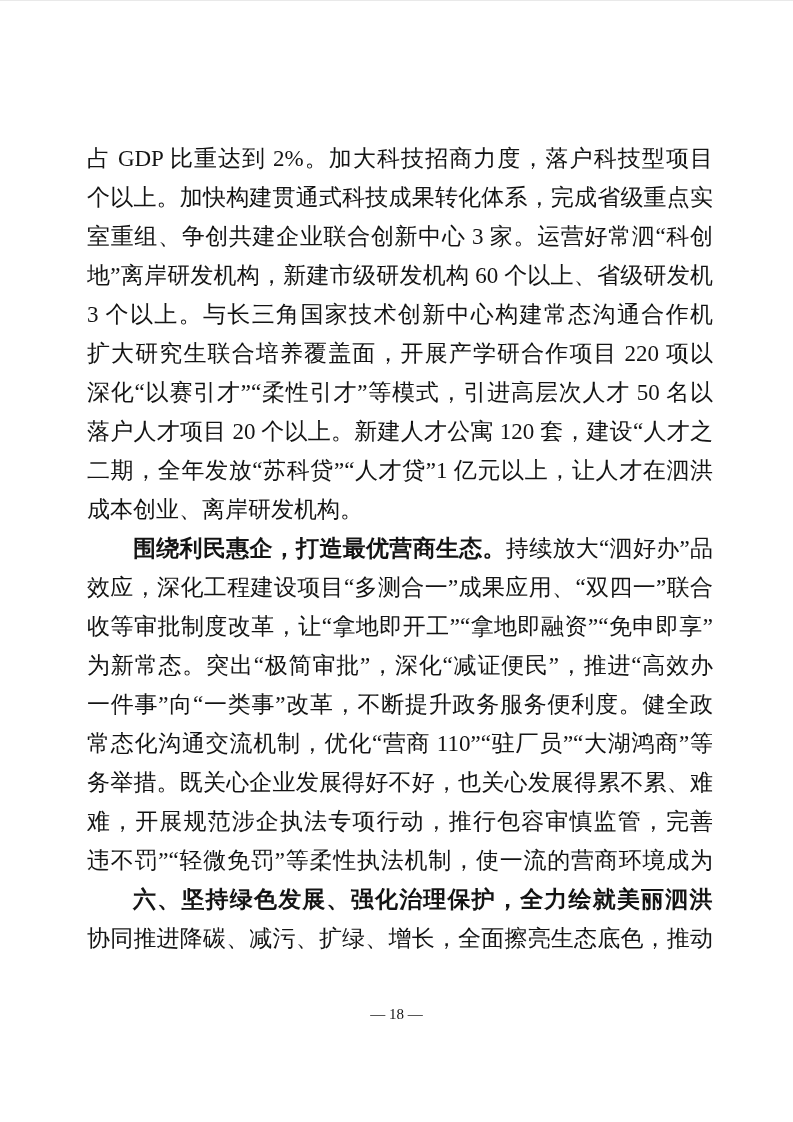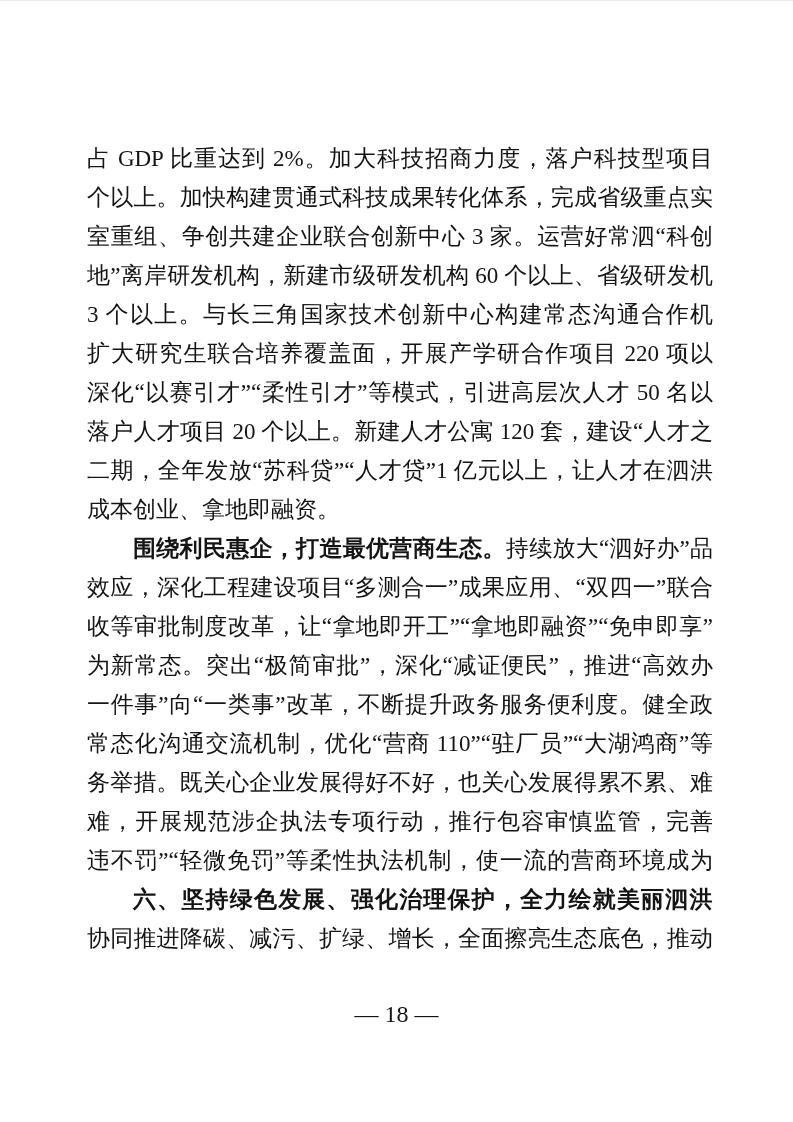--- a/index.html
+++ b/index.html
@@ -52,42 +52,42 @@
     font-family: "Liberation Sans", "DejaVu Sans", sans-serif;
     font-weight: 700;
     letter-spacing: 0.5px;
   }
   .footer {
     position: absolute;
     top: 1000px;
     left: 0;
     width: 793px;
     text-align: center;
-    font-size: 24px;
+    font-size: 15px;
     line-height: 28px;
     color: #141414;
   }
 </style>
 </head>
 <body>
 
 <div class="page">
   <div class="top-edge"></div>
 
   <div class="content">
     <div class="line">占 GDP 比重达到 2%。加大科技招商力度，落户科技型项目 40</div>
     <div class="line">个以上。加快构建贯通式科技成果转化体系，完成省级重点实验</div>
     <div class="line">室重组、争创共建企业联合创新中心 3 家。运营好常泗“科创飞</div>
     <div class="line">地”离岸研发机构，新建市级研发机构 60 个以上、省级研发机构</div>
     <div class="line">3 个以上。与长三角国家技术创新中心构建常态沟通合作机制，</div>
     <div class="line">扩大研究生联合培养覆盖面，开展产学研合作项目 220 项以上。</div>
     <div class="line">深化“以赛引才”“柔性引才”等模式，引进高层次人才 50 名以上，</div>
     <div class="line">落户人才项目 20 个以上。新建人才公寓 120 套，建设“人才之家”</div>
     <div class="line">二期，全年发放“苏科贷”“人才贷”1 亿元以上，让人才在泗洪低</div>
-    <div class="line endline">成本创业、拿地即融资。</div>
+    <div class="line endline">成本创业、离岸研发机构。</div>
 
     <div class="line indent">
       <span class="bold-lead">围绕利民惠企，打造最优营商生态。</span><span>持续放大“泗好办”品牌</span>
     </div>
     <div class="line">效应，深化工程建设项目“多测合一”成果应用、“双四一”联合验</div>
     <div class="line">收等审批制度改革，让“拿地即开工”“拿地即融资”“免申即享”成</div>
     <div class="line">为新常态。突出“极简审批”，深化“减证便民”，推进“高效办成</div>
     <div class="line">一件事”向“一类事”改革，不断提升政务服务便利度。健全政企</div>
     <div class="line">常态化沟通交流机制，优化“营商 110”“驻厂员”“大湖鸿商”等服</div>
     <div class="line">务举措。既关心企业发展得好不好，也关心发展得累不累、难不</div>

